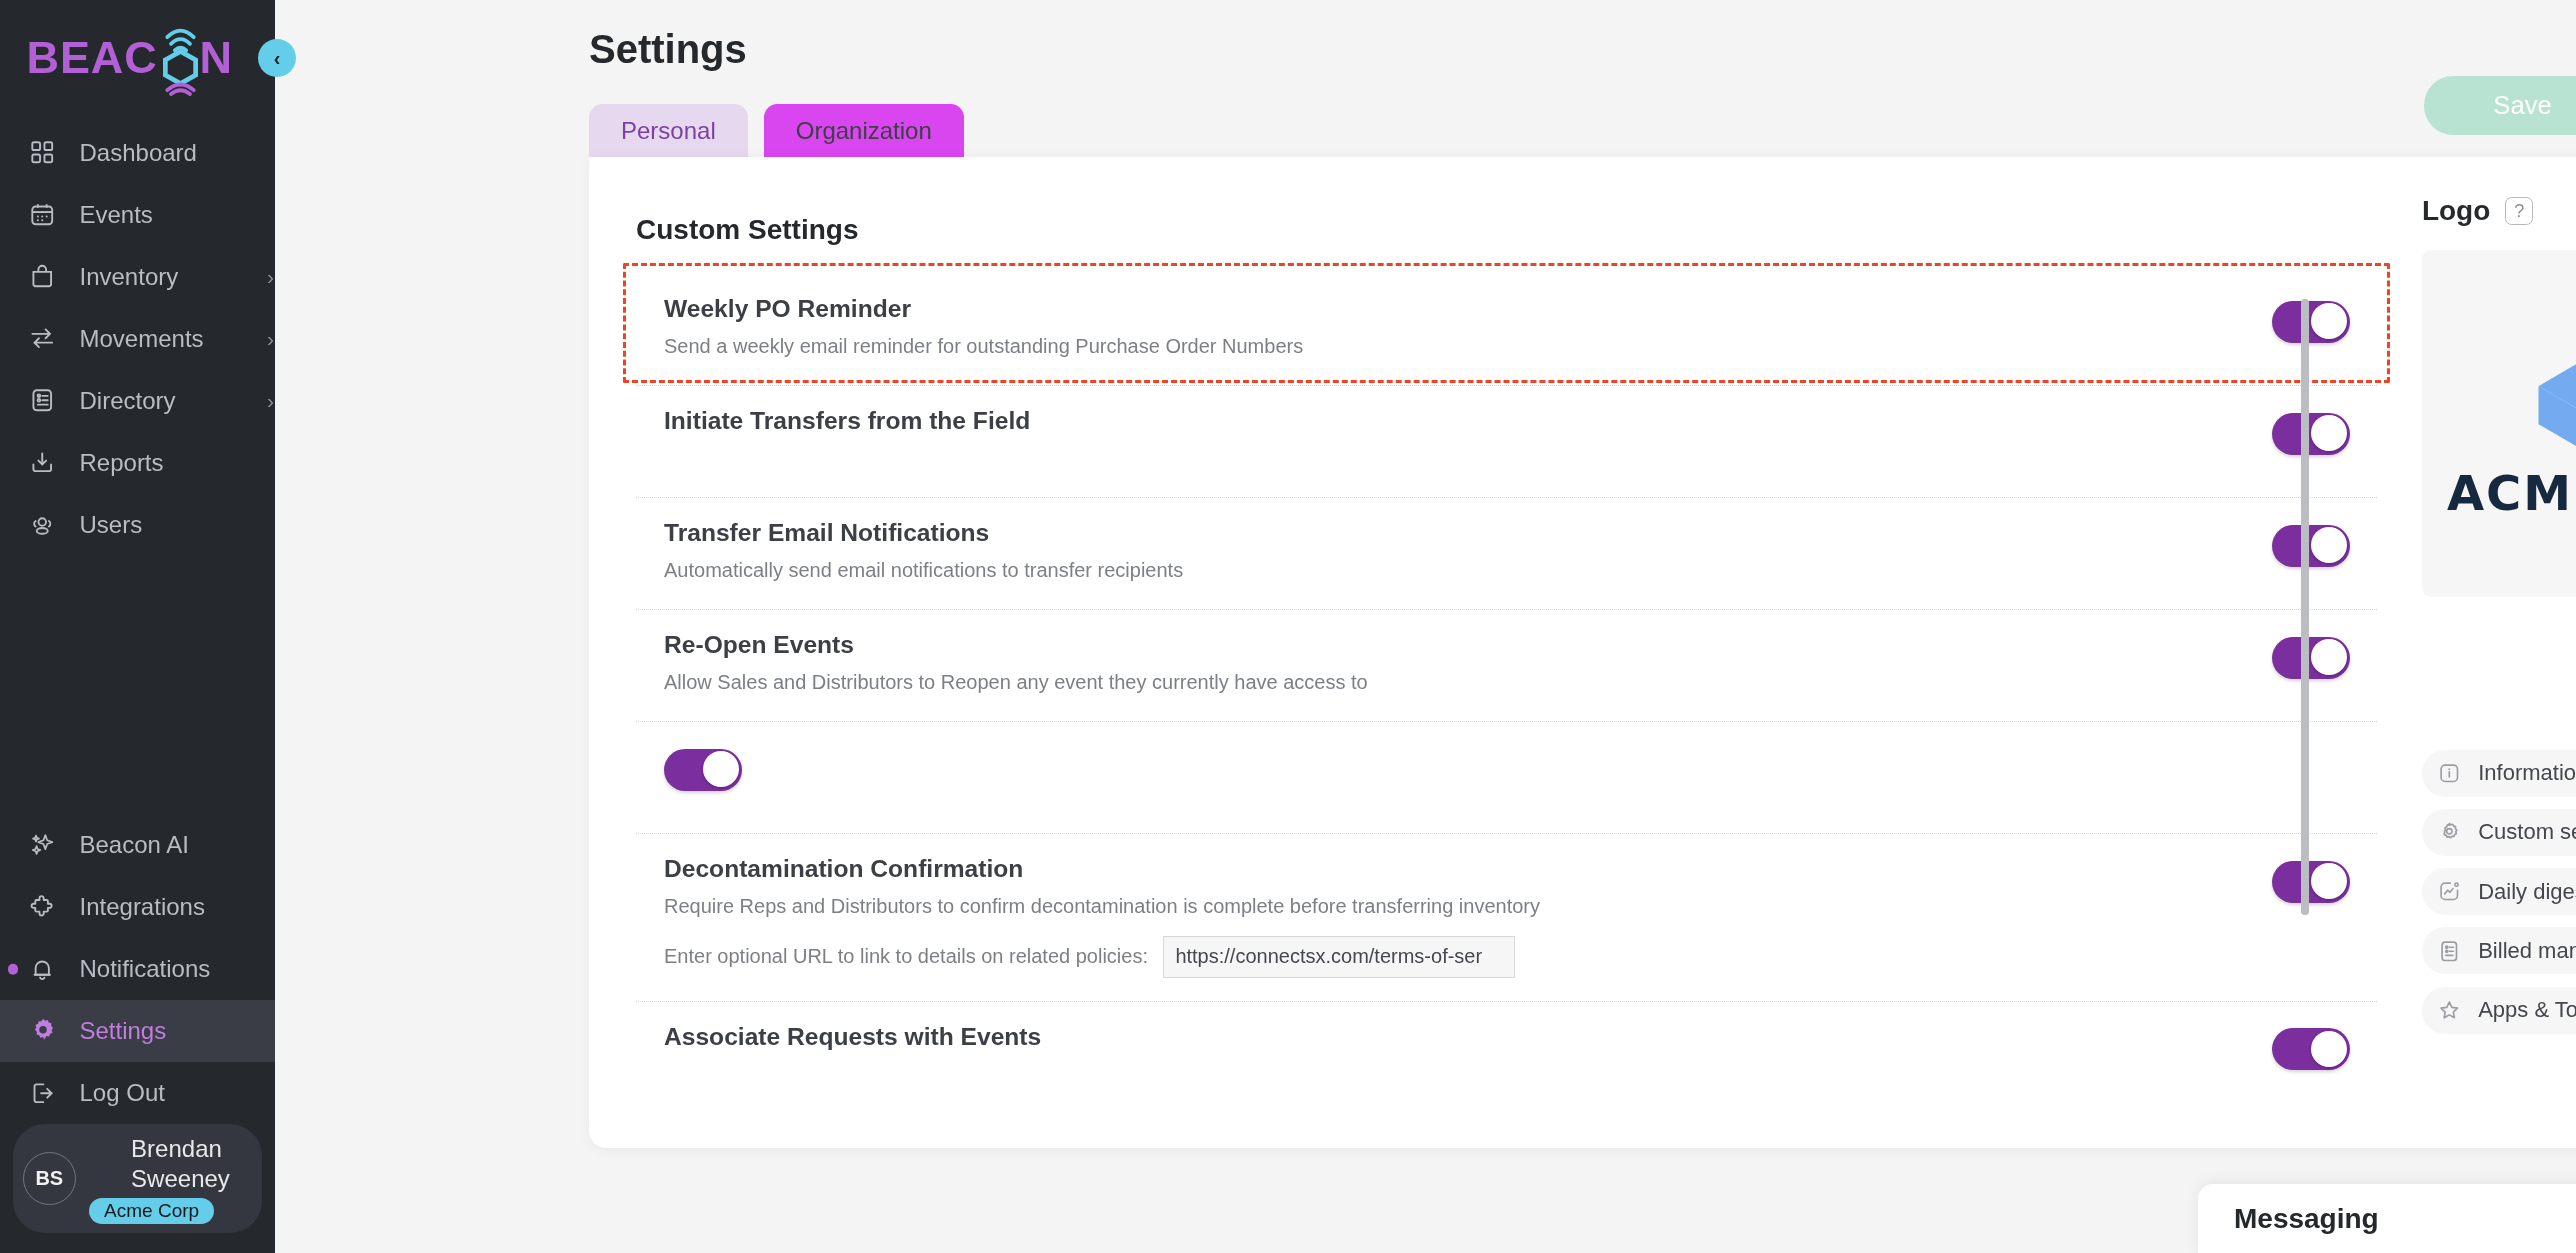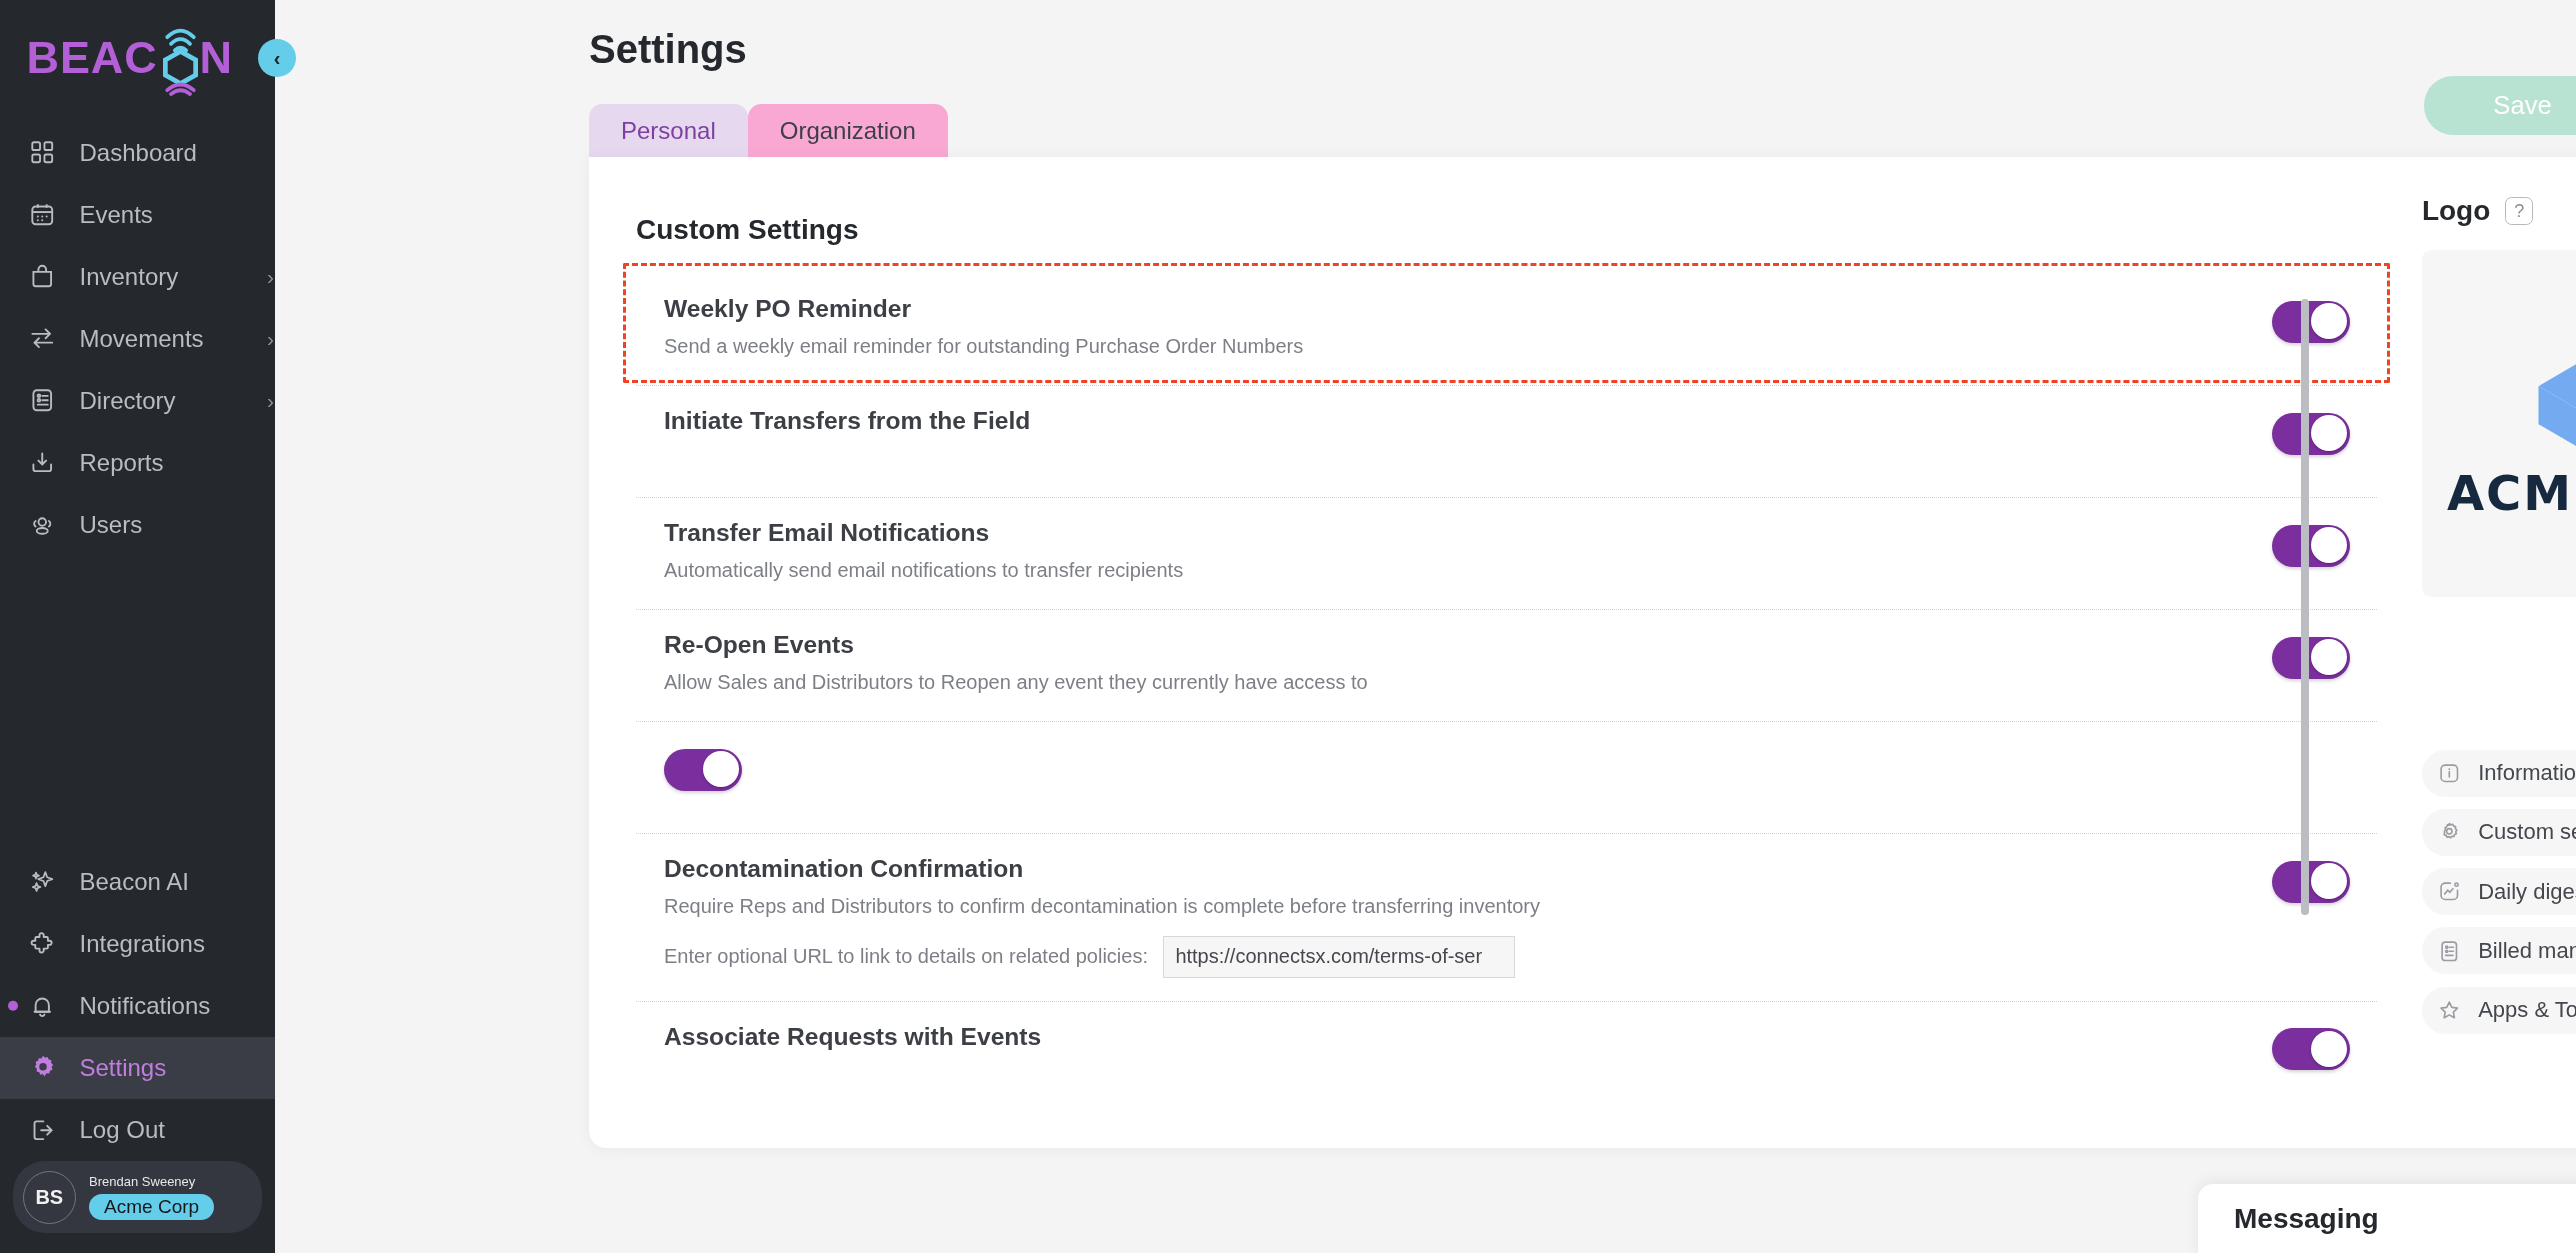--- a/index.html
+++ b/index.html
@@ -64,21 +64,21 @@
     margin: 0 13.3px 21px 13.3px; padding: 9.5px 15px 9.5px 9.5px;
     background: #34373f; border-radius: 32px;
     display: flex; align-items: center; gap: 13.3px;
   }
   .avatar {
     width: 53px; height: 53px; border-radius: 50%;
     border: 1.4px solid #72767e; color: #f1f1f3;
     display: flex; align-items: center; justify-content: center;
     font-size: 20px; font-weight: 700; flex: 0 0 53px;
   }
-  .user-name { color: #e7e8ea; font-size: 13px; line-height: 1.25; }
+  .user-name { color: #e7e8ea; font-size: 24px; line-height: 1.25; margin-left: 42px; }
   .org-badge {
     display: inline-block; margin-top: 3.8px;
     background: #63cdea; color: #16181c;
     border-radius: 15px; padding: 1.9px 15px; font-size: 19px;
   }
 
   
   .main { flex: 1 1 auto; position: relative; height: 1254px; }
   .page-title {
     position: absolute; left: 314px; top: 26.5px;
@@ -91,21 +91,21 @@
     font-size: 25.6px; display: flex; align-items: center; justify-content: center;
     cursor: default;
   }
   .tabs { position: absolute; left: 314px; top: 104px; display: flex; align-items: flex-end; }
   .tab {
     height: 53px; padding: 0 32px;
     display: flex; align-items: center; justify-content: center;
     font-size: 24px; border-radius: 13.3px 13.3px 0 0; cursor: pointer;
   }
   .tab.inactive { background: #e6d9ef; color: #7e3fa0; }
-  .tab.active { background: #f9a8d4; color: #3c3f45; }
+  .tab.active { background: #d946ef; color: #3c3f45; margin-left: 16px; }
 
   .panel {
     position: absolute; left: 314px; top: 157px;
     width: 2262px; height: 991px;
     background: #ffffff;
     border-radius: 0 17px 17px 17px;
     overflow: hidden;
     box-shadow: 0 1.9px 13.3px rgba(0,0,0,0.05);
   }
   .panel-inner { display: flex; height: 100%; }

